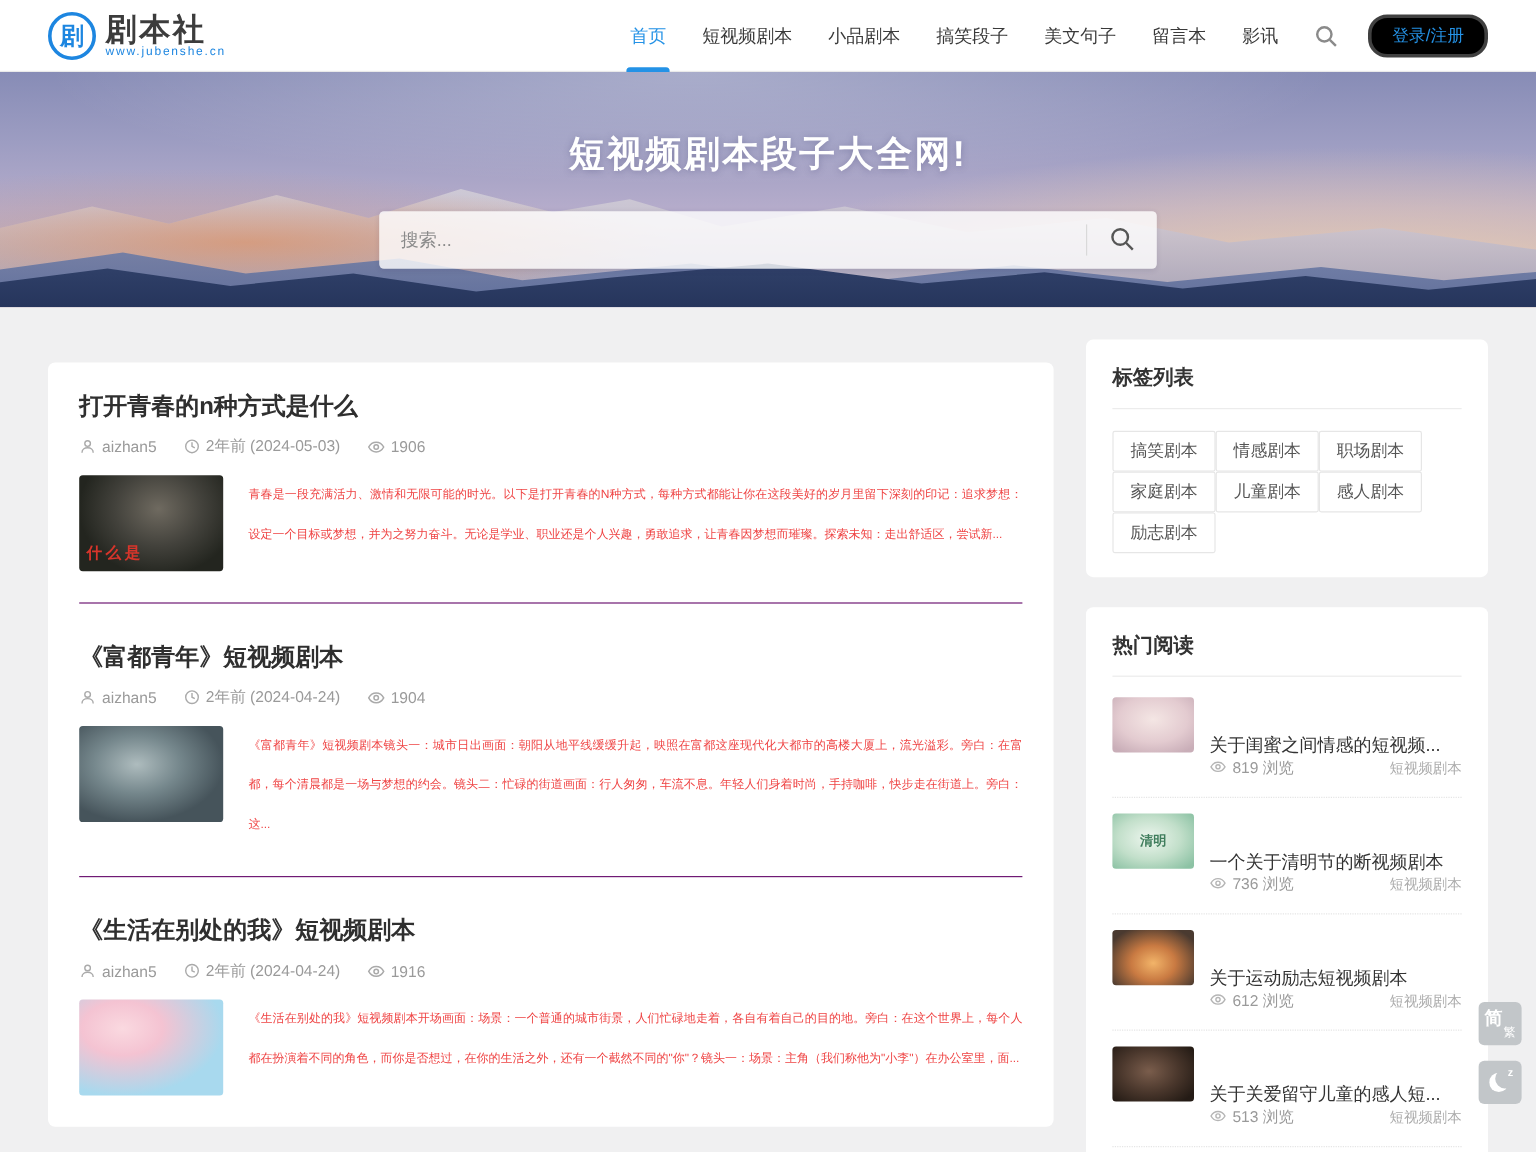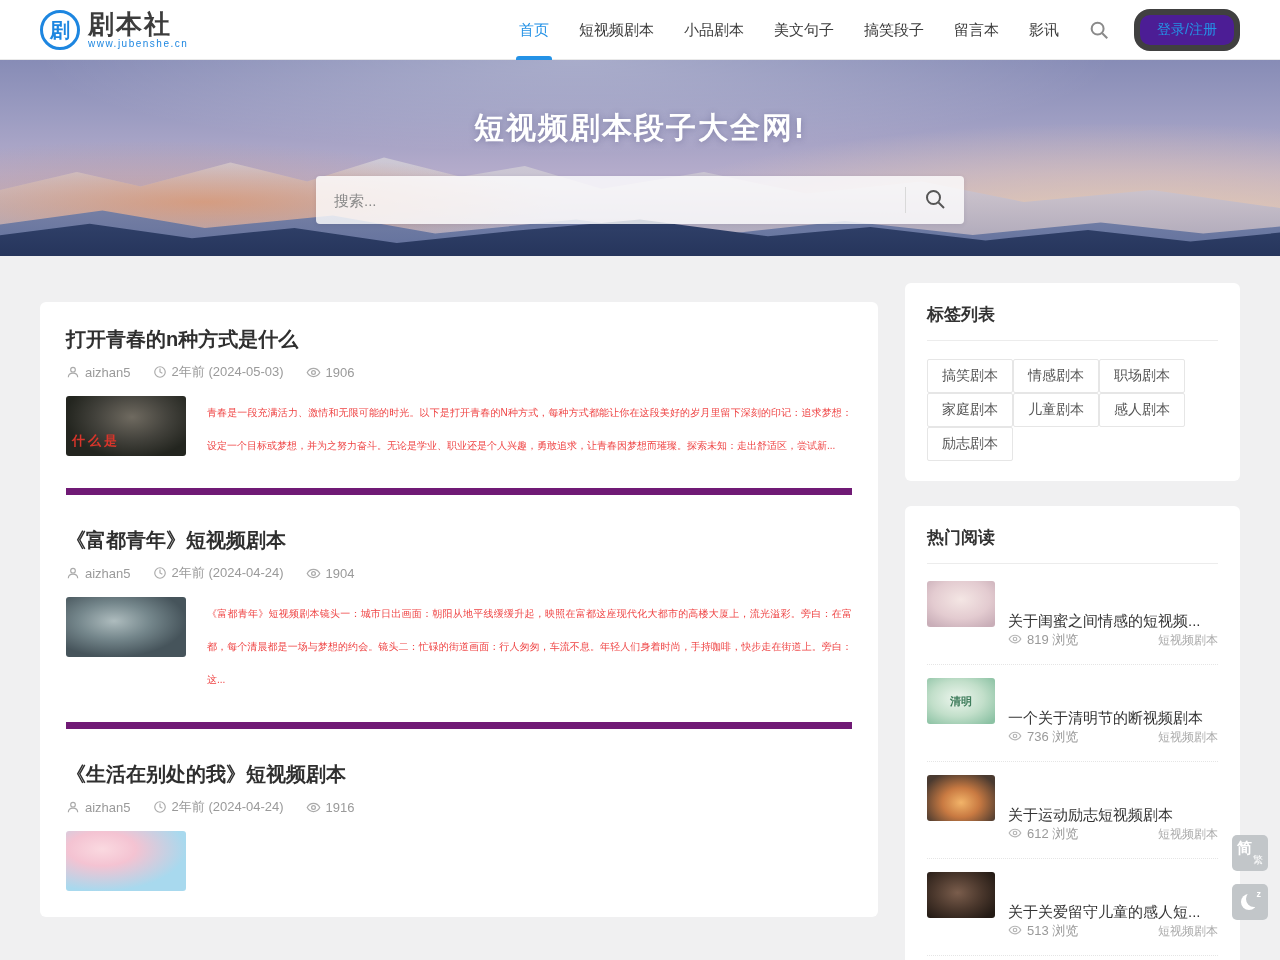--- a/index.html
+++ b/index.html
@@ -17,22 +17,22 @@
   .logo-text { line-height:1; }
   .logo-name { font-size:26px; font-weight:bold; color:#3c3c3c; letter-spacing:2px; }
   .logo-domain { font-size:10px; color:#1d86e0; letter-spacing:1.5px; margin-top:2px; font-weight:normal; }
   .main-nav { margin-left:auto; display:flex; align-items:center; height:60px; }
   .nav-item { position:relative; height:60px; display:flex; align-items:center; padding:0 15px;
     font-size:15px; color:#3a3a3a; text-decoration:none; cursor:pointer; }
   .nav-item.active { color:#2492e6; }
   .nav-item.active .nav-bar { position:absolute; left:50%; transform:translateX(-50%); bottom:0;
     width:36px; height:4px; border-radius:3px 3px 0 0; background:#2492e6; }
   .header-search { margin:0 10px 0 14px; color:#8a8a8a; cursor:pointer; display:flex; align-items:center; }
-  .login-btn { margin-left:14px; border:6px solid #404040; color:#2492e6; border-radius:16px;
-    padding:6px 17px; font-size:14px; background:#4c1d95; cursor:pointer; white-space:nowrap; }
+  .login-btn { margin-left:14px; border:3px solid #404040; color:#2492e6; border-radius:16px;
+    padding:6px 17px; font-size:14px; background:#000000; cursor:pointer; white-space:nowrap; }
   
   .hero { position:relative; height:196px; overflow:hidden;
     background:
       radial-gradient(60% 90% at 88% 95%, rgba(242,211,170,.85) 0%, rgba(236,203,172,.45) 40%, rgba(236,203,172,0) 70%),
       radial-gradient(45% 60% at 12% 80%, rgba(216,140,92,.40) 0%, rgba(216,140,92,0) 65%),
       radial-gradient(70% 80% at 45% 0%, rgba(255,255,255,.28) 0%, rgba(255,255,255,0) 60%),
       linear-gradient(180deg,#878cb6 0%, #9d9dc2 30%, #b5accb 58%, #c0b3c8 78%, #a9a2bd 100%);
   }
   .ridge { position:absolute; left:0; right:0; bottom:0; }
   .ridge-snow { height:120px;
@@ -58,29 +58,29 @@
     display:flex; align-items:center; z-index:3; box-shadow:0 1px 4px rgba(50,50,90,.12); }
   .hero-search input { flex:1; height:100%; border:none; outline:none; background:transparent;
     padding:0 18px; font-size:15px; color:#444; font-family:inherit; }
   .hero-search input::placeholder { color:#8a8a8a; }
   .search-divider { width:1px; height:26px; background:#d9d9d9; }
   .search-btn { width:58px; height:100%; border:none; background:transparent; cursor:pointer;
     display:flex; align-items:center; justify-content:center; color:#555; }
   
   .content { width:1200px; margin:0 auto; padding-top:27px; display:flex; align-items:flex-start; gap:27px; }
   .main-col { width:838px; margin-top:19px; background:#fff; border-radius:6px; padding:0 26px; }
-  .post { padding:22px 0 26px; border-bottom:7px solid #701a75; }
+  .post { padding:22px 0 26px; border-bottom:1px solid #701a75; }
   .post + .post { padding-top:30px; }
   .post:last-child { border-bottom:none; }
   .post-title { font-size:20px; font-weight:bold; color:#2f2f2f; line-height:30px; cursor:pointer; }
   .post-meta { display:flex; align-items:center; gap:22px; margin-top:9px; color:#9a9a9a; font-size:13px; }
   .meta-item { display:flex; align-items:center; gap:5px; }
   .meta-item svg { display:block; }
   .post-body { display:flex; margin-top:15px; gap:21px; }
-  .post-thumb { width:120px; height:60px; border-radius:3px; flex:none; position:relative; overflow:hidden; cursor:pointer; }
+  .post-thumb { width:120px; height:80px; border-radius:3px; flex:none; position:relative; overflow:hidden; cursor:pointer; }
   .thumb-a1 { background:
       radial-gradient(55% 70% at 55% 35%, #6f6a60 0%, #43423c 55%, #23251f 100%); }
   .thumb-a1 .thumb-caption { position:absolute; left:6px; bottom:6px; color:#d8352b; font-size:13px; font-weight:bold; letter-spacing:3px; }
   .thumb-a2 { background:
       radial-gradient(60% 60% at 40% 40%, #aebcbe 0%, #75878c 50%, #46545b 100%); }
   .thumb-a3 { background:
       radial-gradient(70% 70% at 30% 30%, #fad9e0 0%, #f4c3d2 40%, #a8d9ee 100%); }
   .post-excerpt { font-size:10px; color:#ef4444; line-height:33px; text-align:justify; }
   
   .sidebar { width:335px; display:flex; flex-direction:column; gap:25px; }
@@ -135,24 +135,24 @@
         <span>首页</span>
         <span class="nav-bar"></span>
       </a>
       <a class="nav-item">
         <span>短视频剧本</span>
       </a>
       <a class="nav-item">
         <span>小品剧本</span>
       </a>
       <a class="nav-item">
+        <span>搞笑段子</span>
+      </a>
+      <a class="nav-item">
         <span>美文句子</span>
-      </a>
-      <a class="nav-item">
-        <span>搞笑段子</span>
       </a>
       <a class="nav-item">
         <span>留言本</span>
       </a>
       <a class="nav-item">
         <span>影讯</span>
       </a>
     </nav>
     <div class="header-search">
       <svg width="22" height="22" viewBox="0 0 24 24" fill="none" stroke="currentColor" stroke-width="2.2">
@@ -290,20 +290,21 @@
               <svg width="15" height="15" viewBox="0 0 24 24" fill="none" stroke="#aaa" stroke-width="2">
                 <path d="M2 12s3.5-6.5 10-6.5S22 12 22 12s-3.5 6.5-10 6.5S2 12 2 12z"></path>
                 <circle cx="12" cy="12" r="3"></circle>
               </svg>
             </span>
           <span>1916</span>
         </span>
       </div>
       <div class="post-body">
         <div class="post-thumb thumb-a3"></div>
+        <p class="post-excerpt">《生活在别处的我》短视频剧本开场画面：场景：一个普通的城市街景，人们忙碌地走着，各自有着自己的目的地。旁白：在这个世界上，每个人都在扮演着不同的角色，而你是否想过，在你的生活之外，还有一个截然不同的"你"？镜头一：场景：主角（我们称他为"小李"）在办公室里，面...</p>
       </div>
     </article>
 
   </main>
 
   <aside class="sidebar">
 
     <div class="side-card">
       <h3 class="side-heading">标签列表</h3>
       <div class="side-divider"></div>

